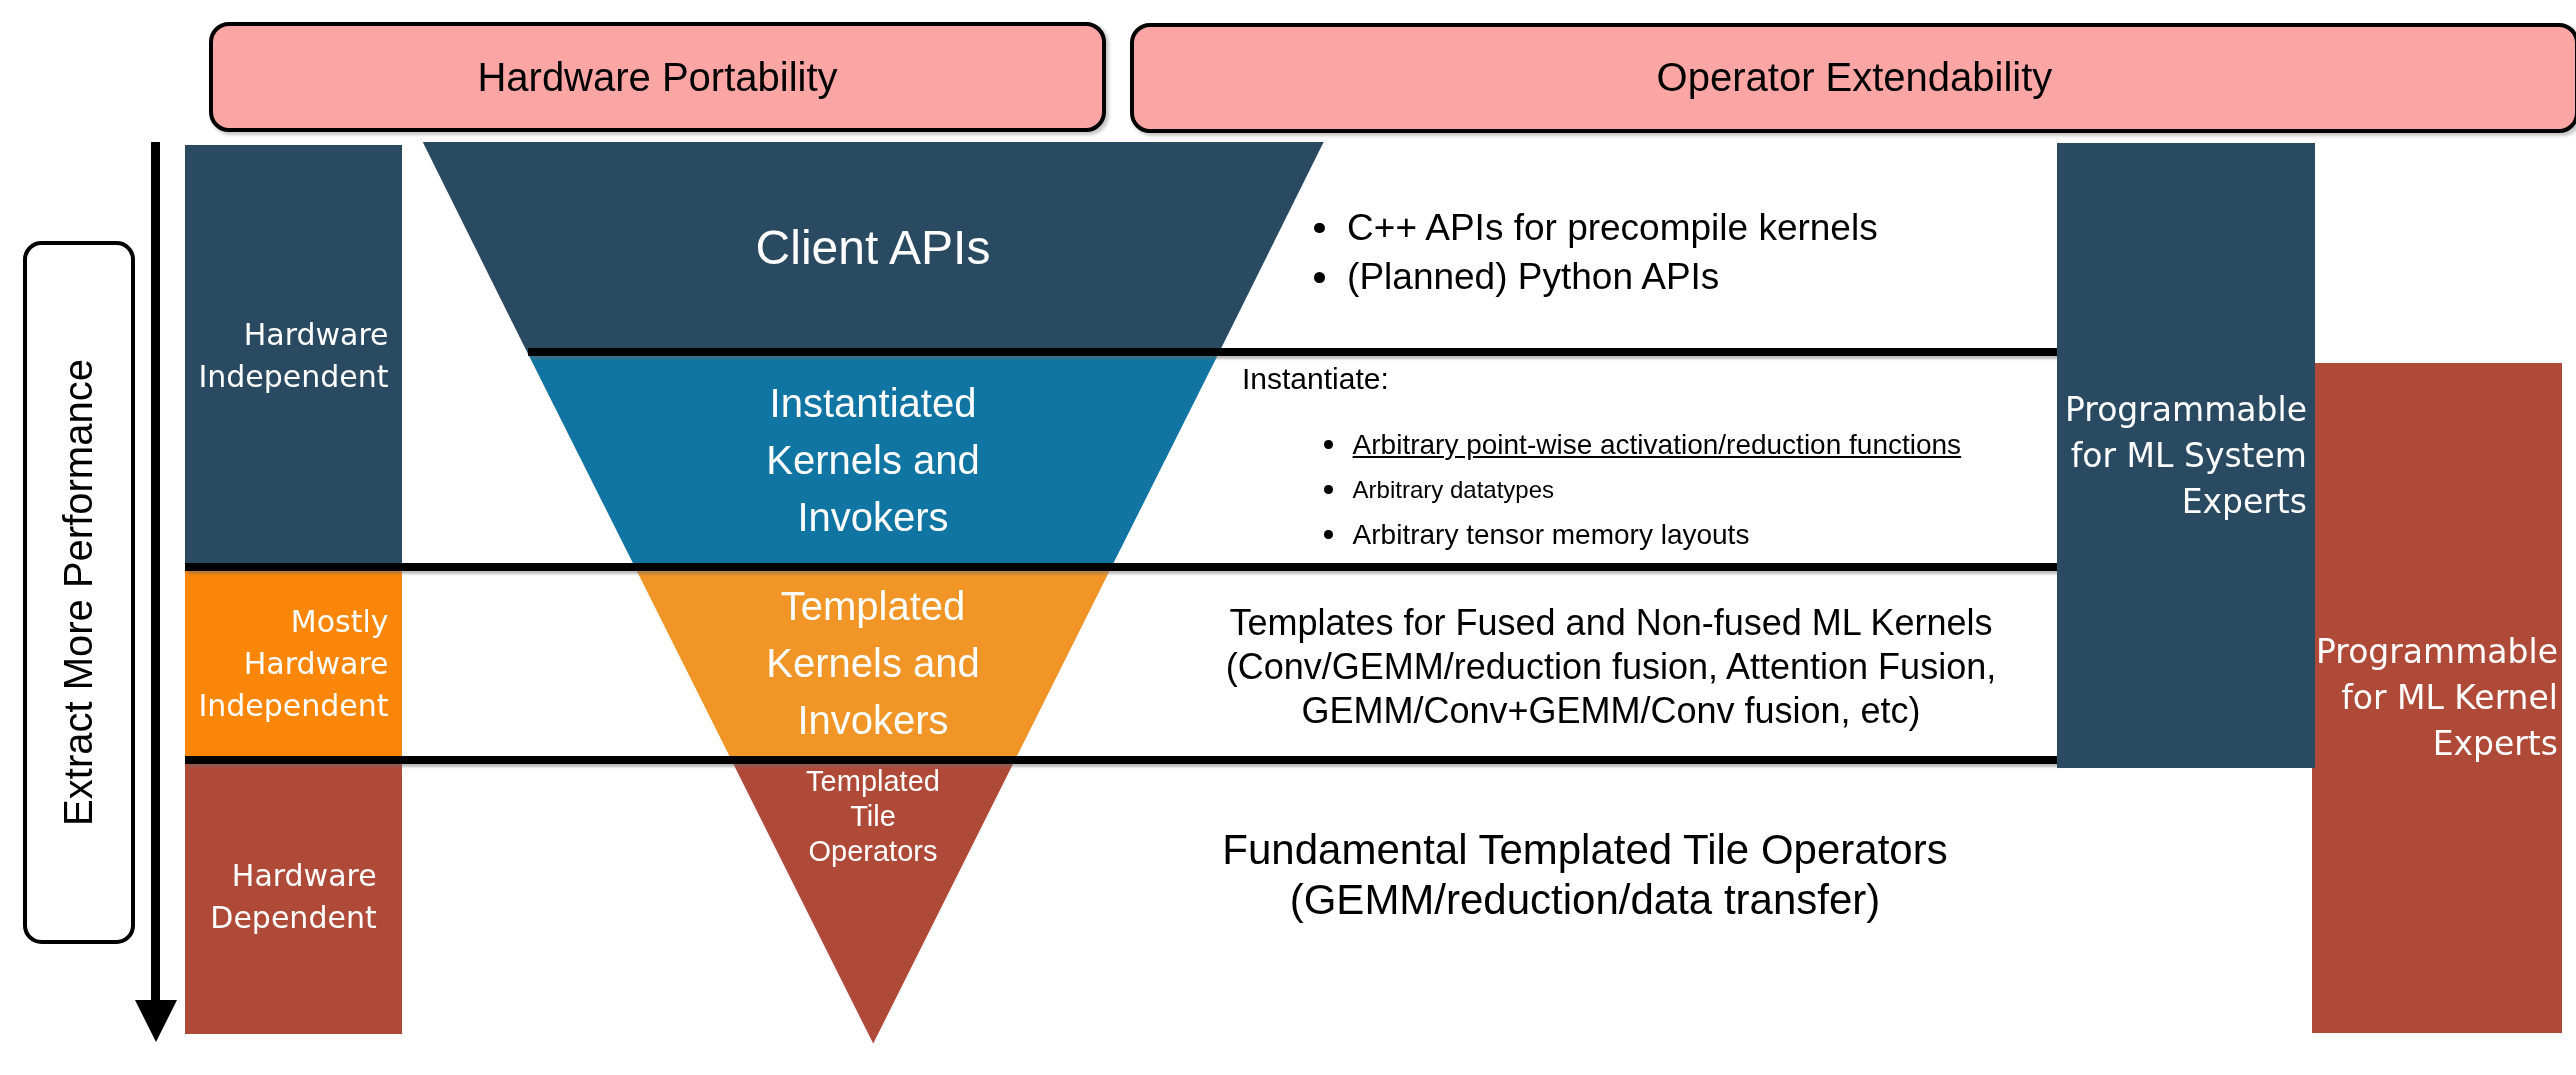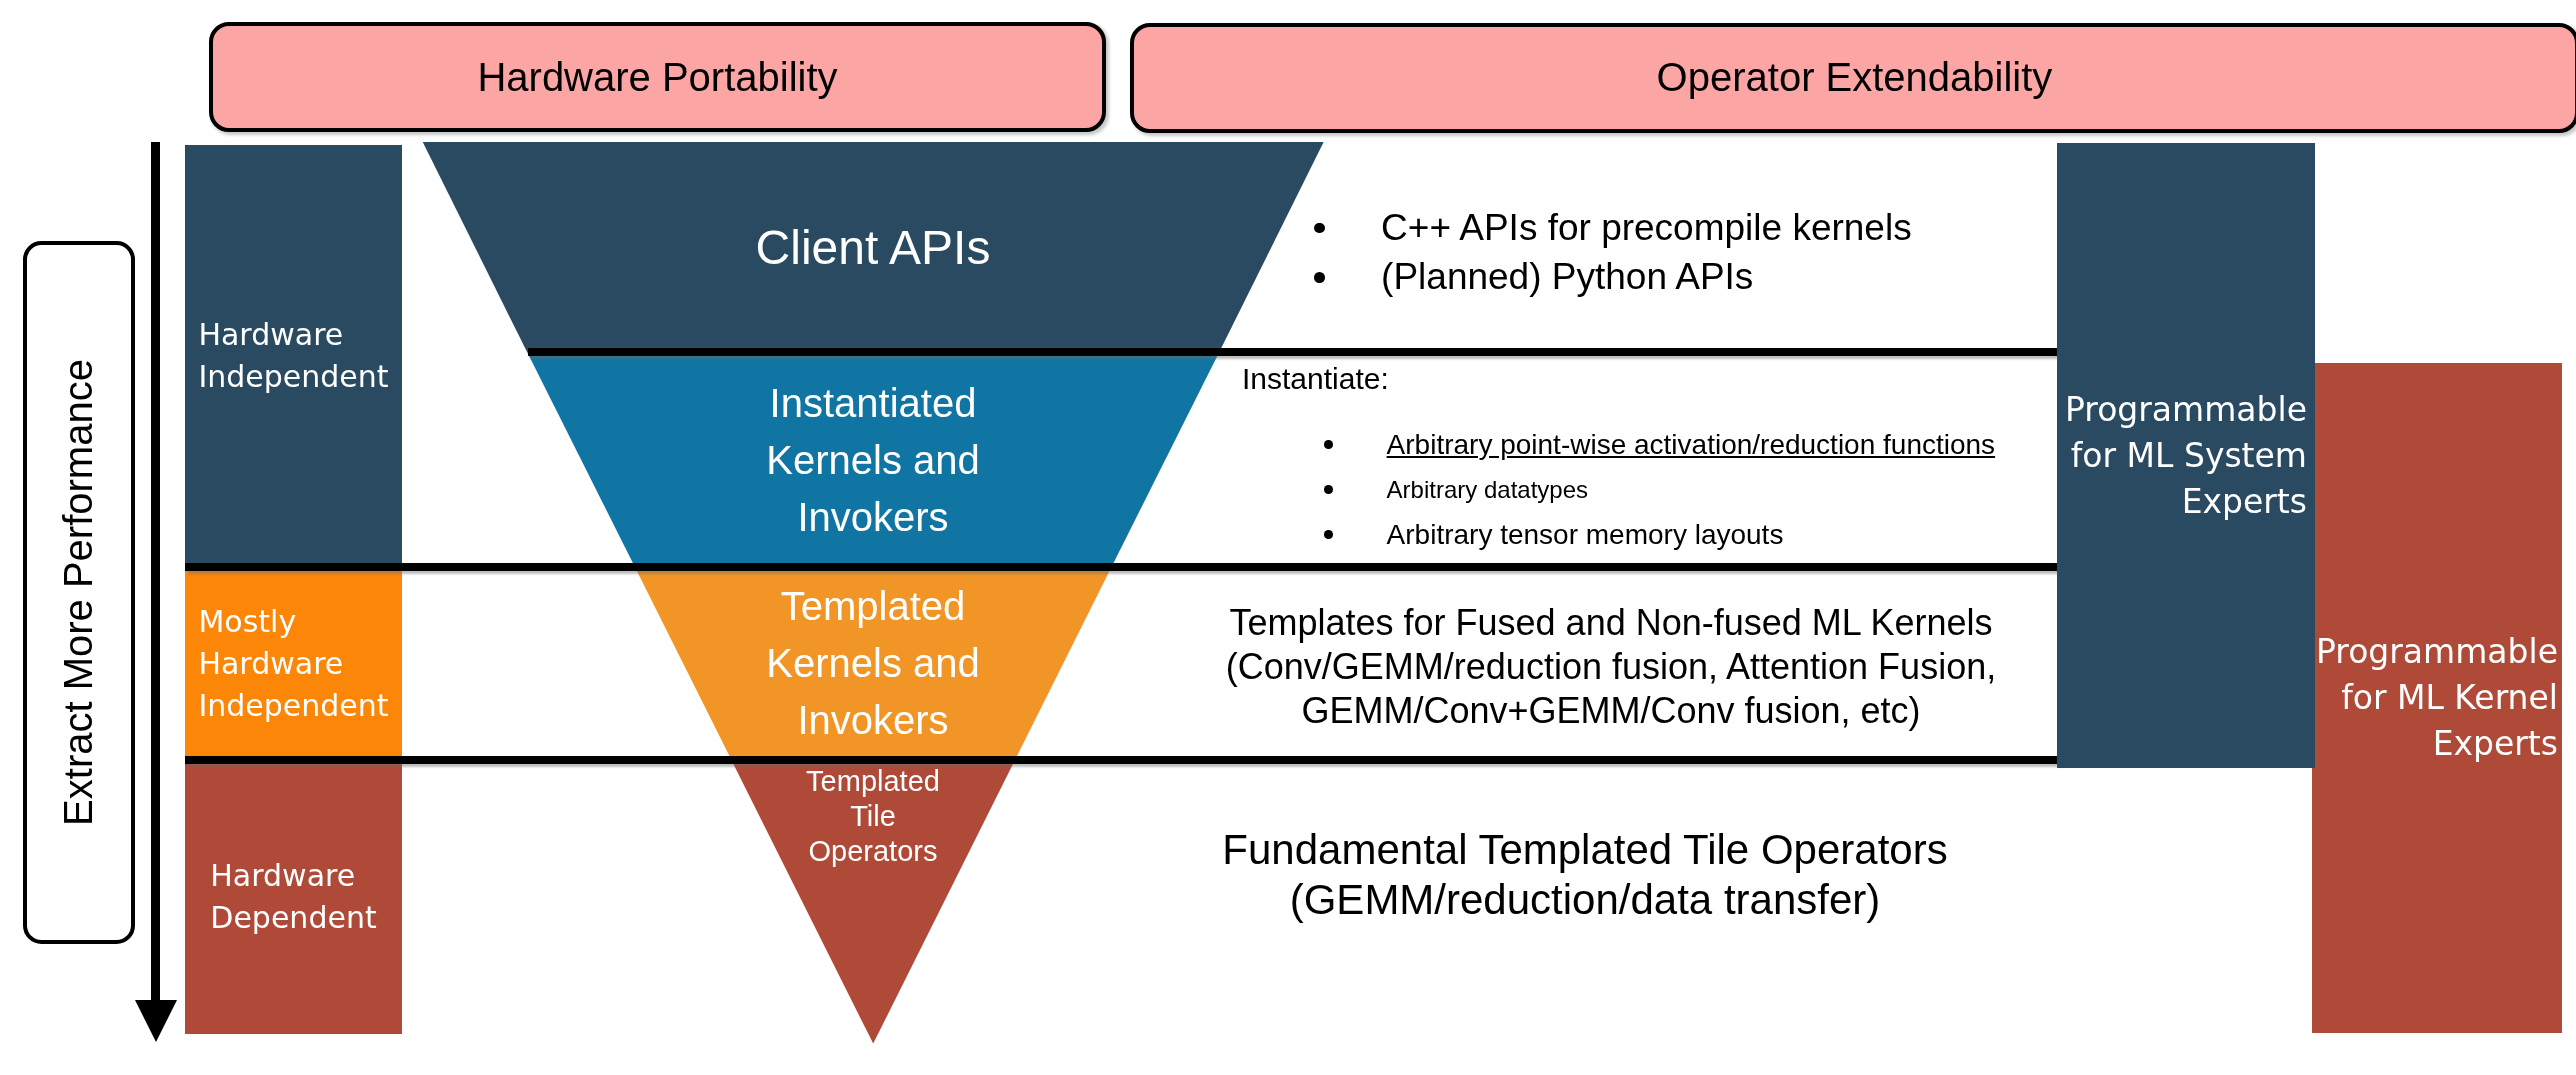--- a/index.html
+++ b/index.html
@@ -32,35 +32,35 @@
 
   
   .arrow-shaft{width:9.2px;background:#000;z-index:4;}
   .arrow-head{
     width:0;height:0;border-left:21px solid transparent;border-right:21px solid transparent;
     border-top:42px solid #000;z-index:4;
   }
 
   
   .cbox{
-    display:flex;align-items:center;justify-content:center;text-align:left;
+    display:flex;align-items:center;justify-content:center;text-align:right;
     z-index:2;font-size:30px;line-height:42px;
   }
   .rbox{z-index:2;font-size:33px;line-height:46px;display:flex;align-items:center;justify-content:center;text-align:right;}
 
   
   .hline{height:8px;background:#000;z-index:3;box-shadow:2.6px 2.6px 2px rgba(110,110,110,.45);}
 
   
   .funnel-label{z-index:4;font-weight:400;}
   #svg-funnel{position:absolute;left:0;top:0;z-index:1;}
 
   
   .bullets{display:flex;flex-direction:column;z-index:4;}
-  .brow{display:flex;align-items:center;gap:34px;}
+  .brow{display:flex;align-items:center;}
   .dot{background:#000;border-radius:50%;flex:0 0 auto;}
   .note-center{z-index:4;color:#000;}
 </style>
 </head>
 <body>
 
 <div class="stage">
 
   <div class="abs banner" style="left:209px;top:22px;width:889px;height:102px;">
     <span>Hardware Portability</span>

